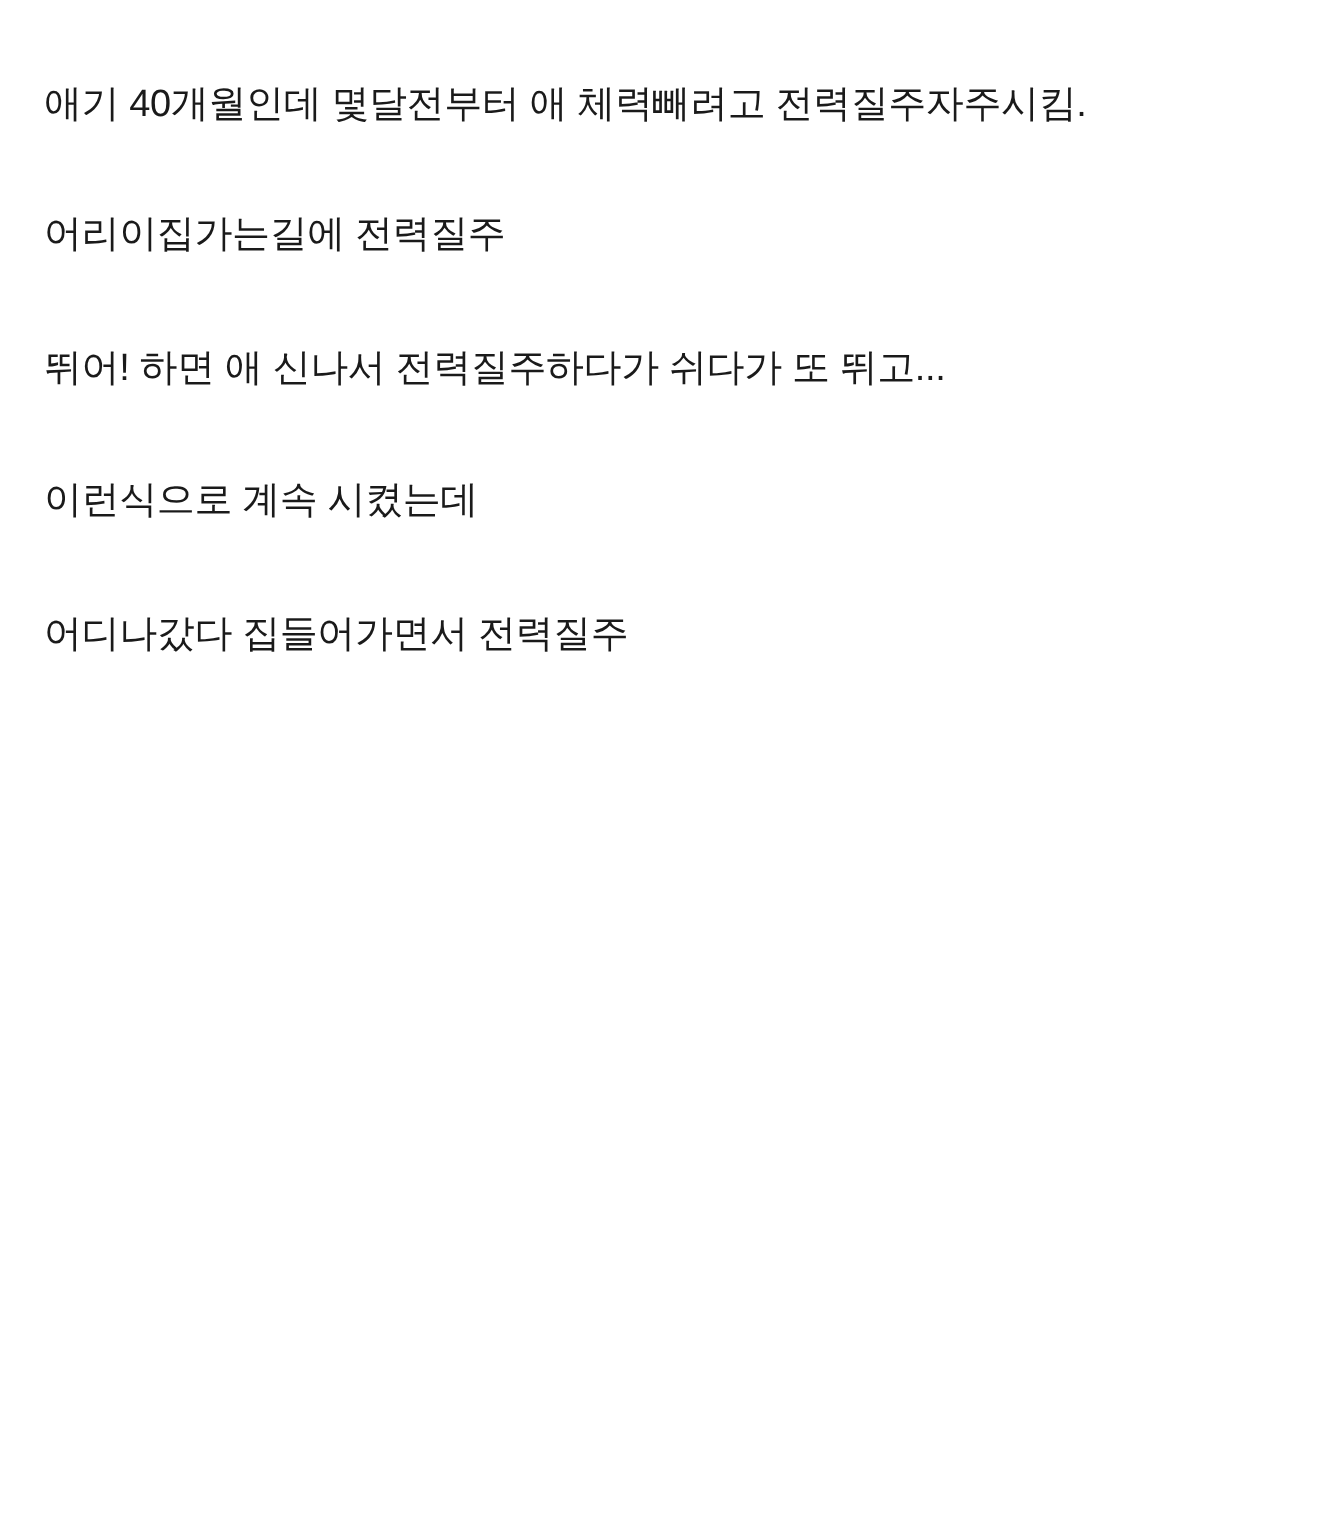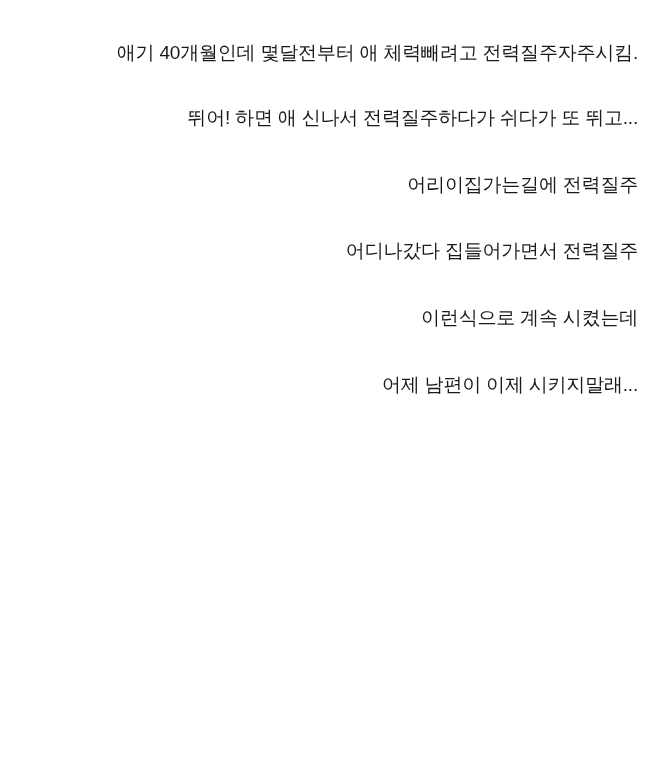--- a/index.html
+++ b/index.html
@@ -14,38 +14,36 @@
     color: #1c1c1c;
     overflow: hidden;
   }
   .page {
     width: 660px;
     height: 768px;
     box-sizing: border-box;
     padding: 38px 22px 0 22px;
     background: #ffffff;
     position: relative;
-    text-align: right;
   }
   .para {
     font-size: 19px;
     line-height: 1.62;
     color: #1a1a1a;
     letter-spacing: -0.2px;
     margin: 0 0 36px 0;
     white-space: pre-wrap;
     word-break: keep-all;
   }
   .para.first {
     margin-bottom: 34px;
   }
 </style>
 </head>
 <body>
 
 <div class="page">
   <p class="para first">애기 40개월인데 몇달전부터 애 체력빼려고 전력질주자주시킴.</p>
+  <p class="para">어리이집가는길에 전력질주</p>
   <p class="para">뛰어! 하면 애 신나서 전력질주하다가 쉬다가 또 뛰고...</p>
-  <p class="para">어리이집가는길에 전력질주</p>
+  <p class="para">이런식으로 계속 시켰는데</p>
   <p class="para">어디나갔다 집들어가면서 전력질주</p>
-  <p class="para">이런식으로 계속 시켰는데</p>
-  <p class="para">어제 남편이 이제 시키지말래...</p>
 </div>
 
 </body></html>

